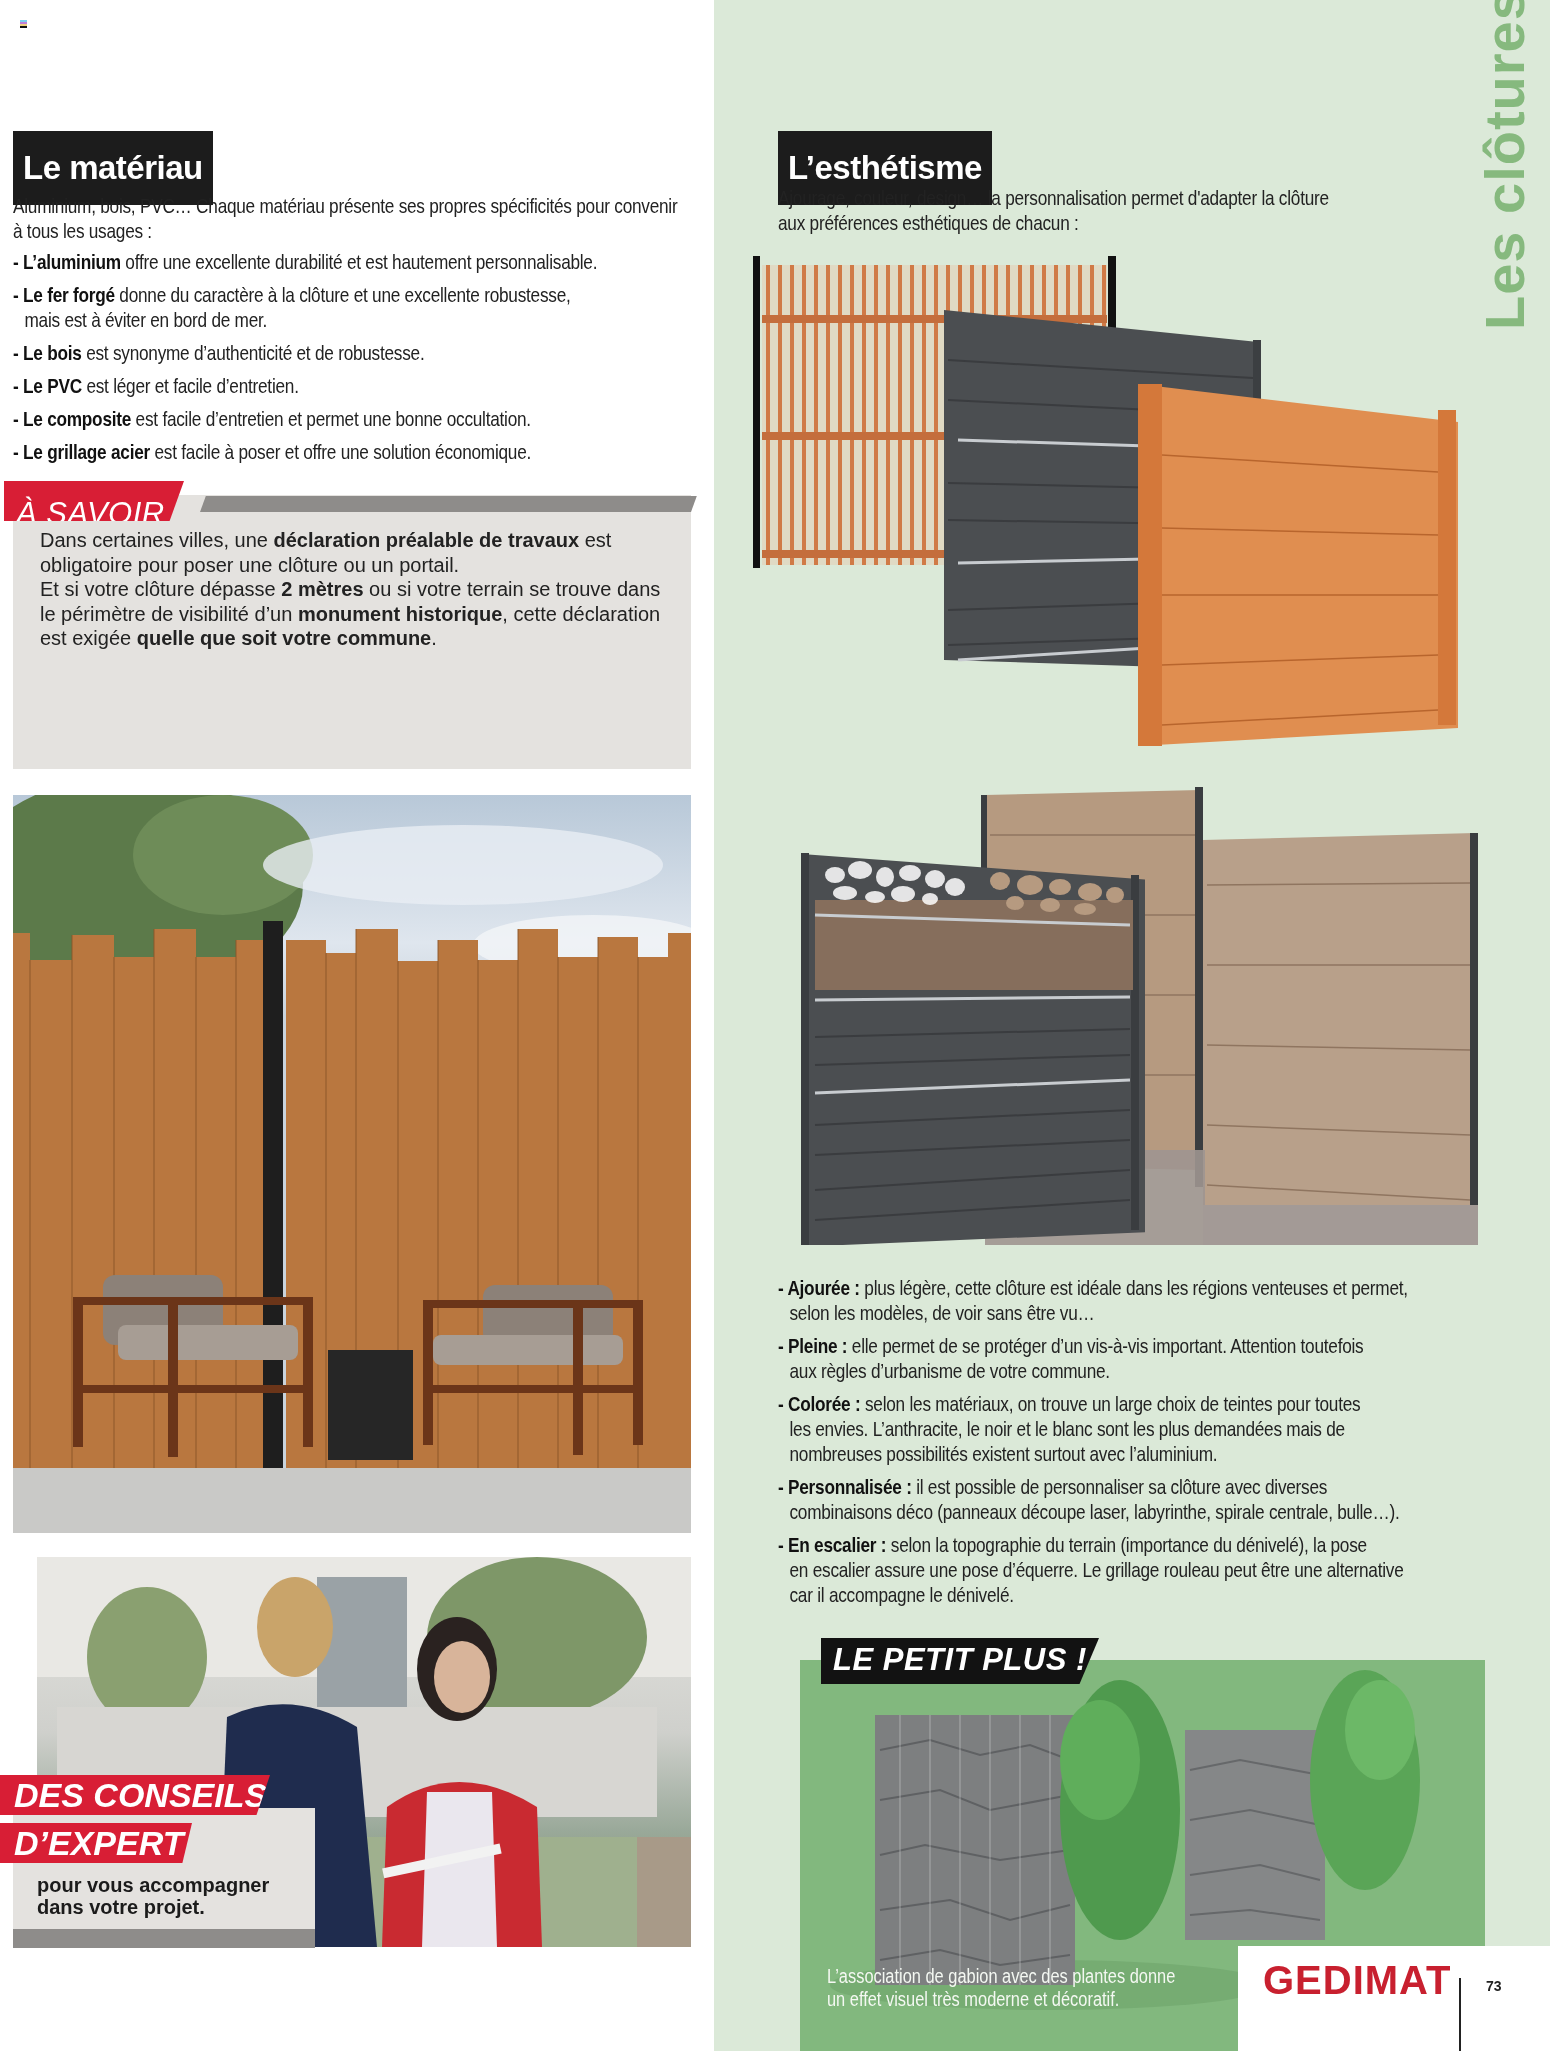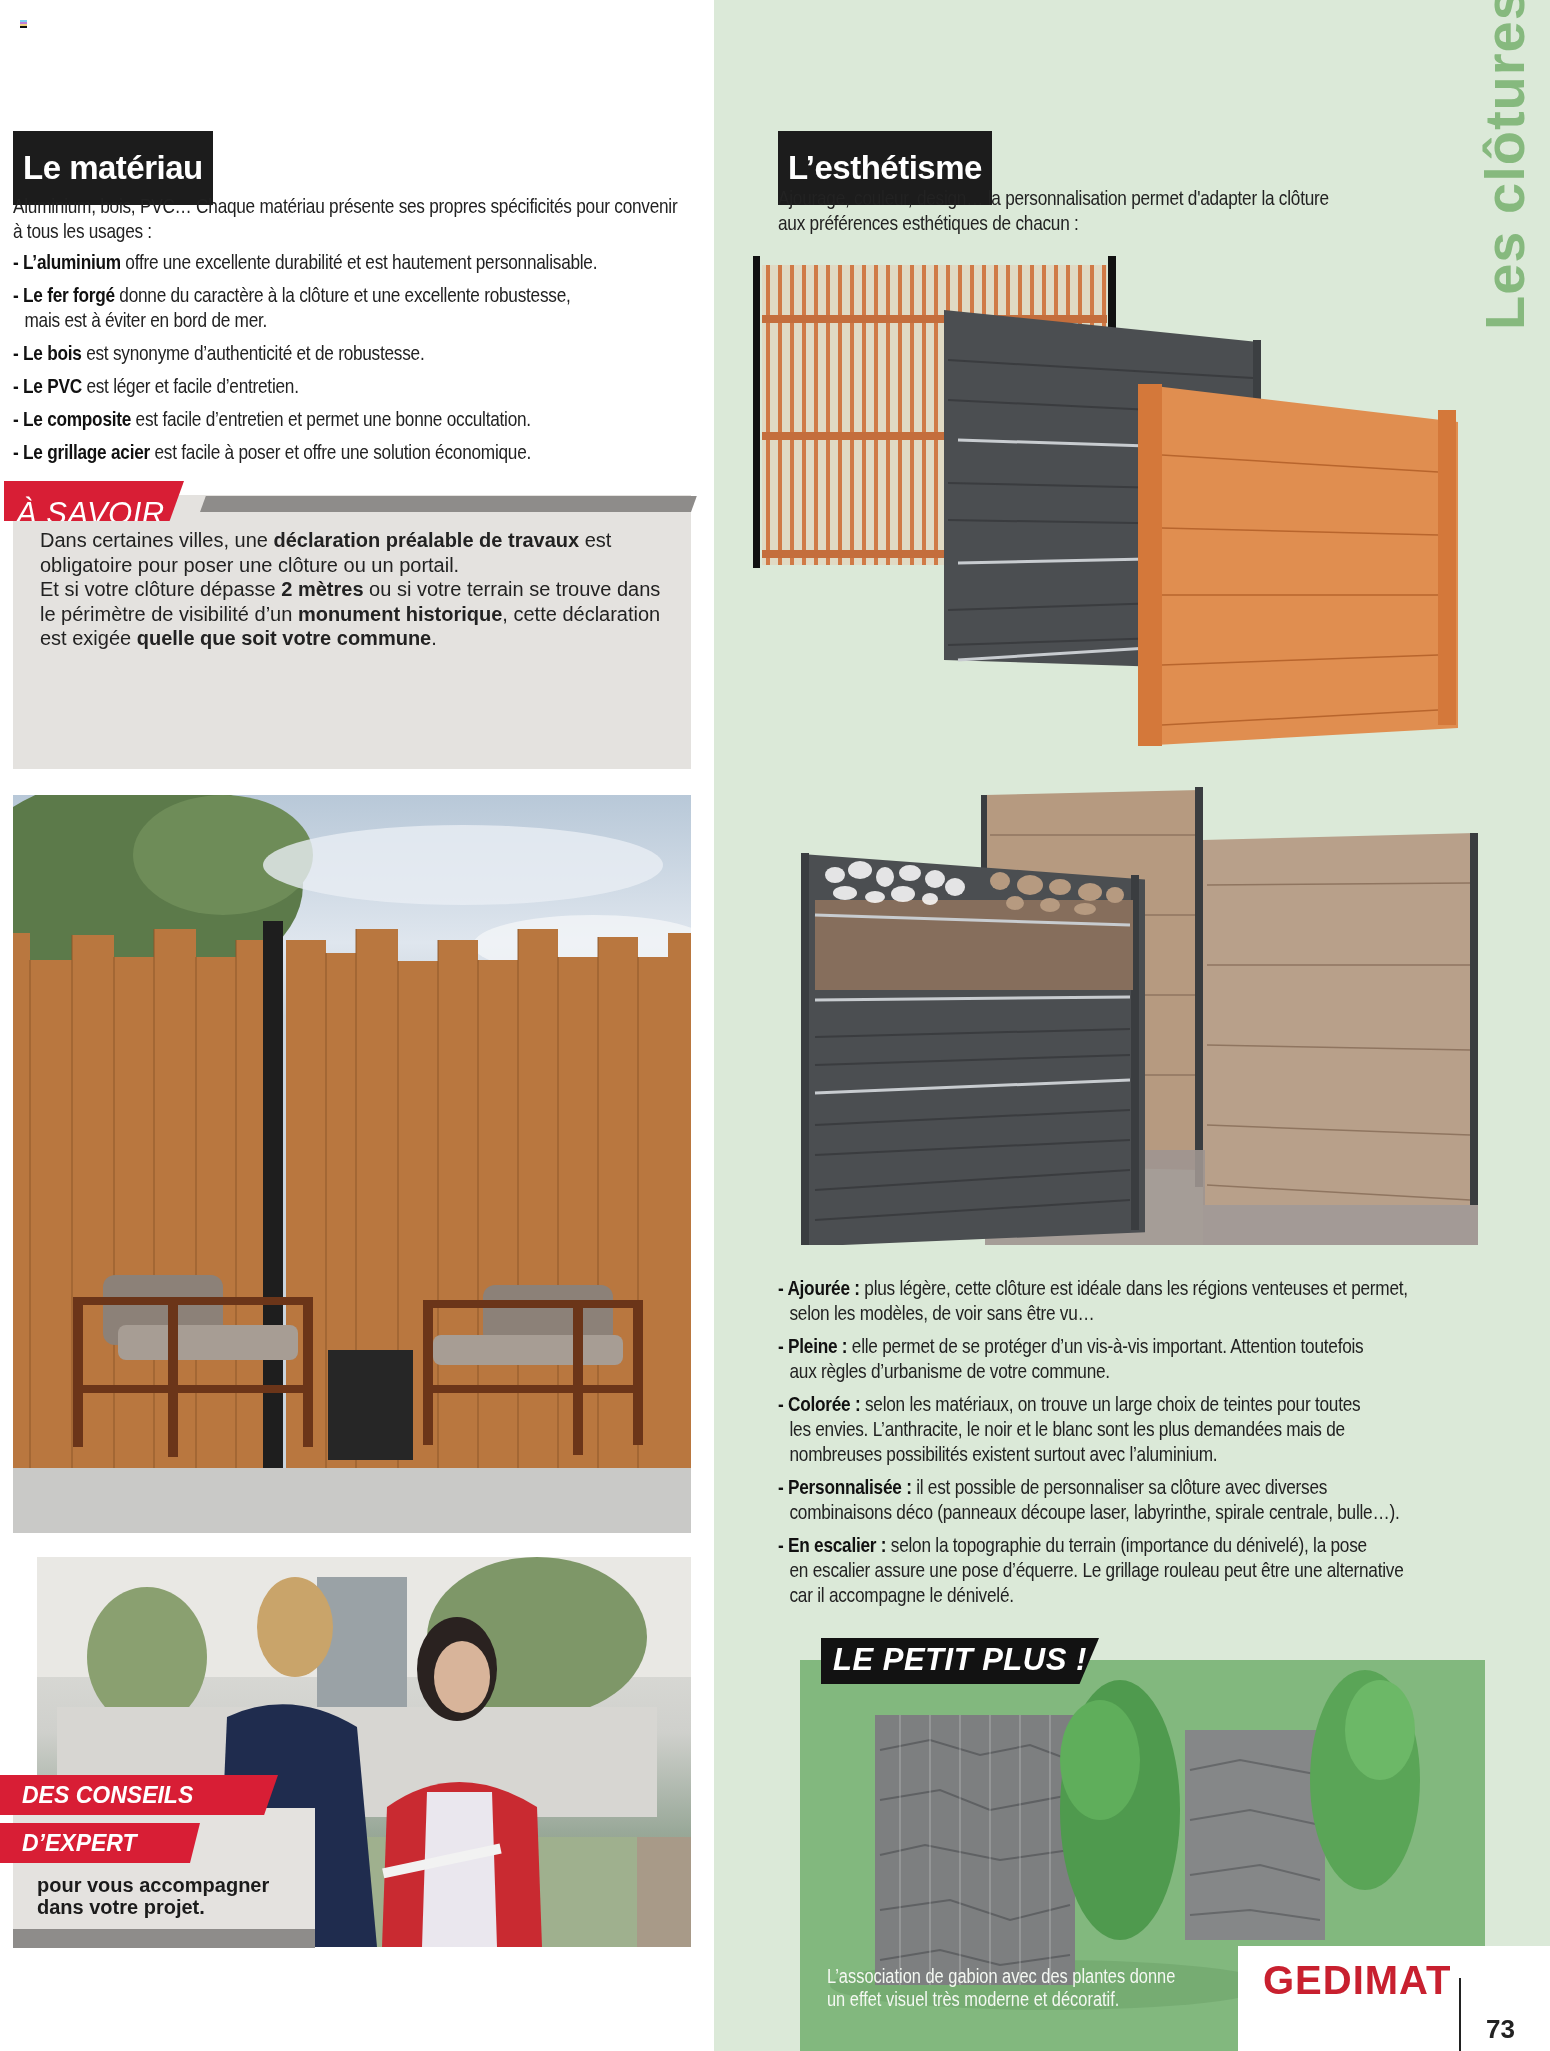--- a/index.html
+++ b/index.html
@@ -32,21 +32,21 @@
   #savoir-content p{margin:0;}
 
   
   .photo{overflow:hidden;}
   #fence-photo{left:13px;top:795px;width:678px;height:738px;background:linear-gradient(#b8c8d8 0%,#dfe6ee 20%,#c9d3dc 30%);}
   #expert-photo{left:37px;top:1557px;width:654px;height:390px;background:linear-gradient(#e7e6e2 0%,#cfd0cc 45%,#9aa99a 70%,#6f8a5e 100%);}
 
   
   #expert-panel{left:13px;top:1808px;width:302px;height:140px;background:#e4e2df;}
   #expert-panel-bar{left:13px;top:1929px;width:302px;height:19px;background:#8e8c8a;}
-  .expert-tag{background:#d81e35;color:#fff;font-weight:bold;font-style:italic;font-size:23px;line-height:40px;padding-left:22px;clip-path:polygon(0 0,100% 0,95% 100%,0 100%);white-space:nowrap;}
+  .expert-tag{background:#d81e35;color:#fff;font-weight:bold;font-style:italic;font-size:34px;line-height:40px;padding-left:14px;clip-path:polygon(0 0,100% 0,95% 100%,0 100%);white-space:nowrap;}
   #expert-tag-1{left:0;top:1775px;width:256px;height:40px;}
   #expert-tag-2{left:0;top:1823px;width:178px;height:40px;}
   #expert-text{left:37px;top:1874px;width:270px;font-weight:bold;font-size:20px;line-height:22px;color:#1b1b1b;}
 
   
   #esth-heading{left:778px;top:131px;}
   #esth-intro{left:778px;top:185px;width:700px;}
   #les-clotures{left:1472px;top:330px;transform:rotate(-90deg);transform-origin:0 0;color:#86b97e;font-weight:bold;font-size:56px;white-space:nowrap;letter-spacing:1px;}
 
   #fence-group-1{left:748px;top:250px;width:710px;height:500px;}
@@ -57,21 +57,21 @@
   
   #petit-plus-panel{left:800px;top:1660px;width:685px;height:391px;background:#82b87e;}
   #petit-plus-tag{left:821px;top:1638px;width:278px;height:46px;background:#121212;clip-path:polygon(0 0,100% 0,93% 100%,0 100%);}
   #petit-plus-tag span{position:absolute;left:12px;top:4px;color:#fff;font-weight:bold;font-style:italic;font-size:31px;letter-spacing:0.5px;white-space:nowrap;}
   #gabion-caption{left:827px;top:1955px;font-size:20px;line-height:23px;color:#f4f8f2;margin-top:10px;}
 
   
   #footer-box{left:1238px;top:1946px;width:312px;height:105px;background:#ffffff;}
   #logo{left:1263px;top:1958px;color:#c8202f;font-weight:bold;font-size:40px;letter-spacing:1px;}
   #footer-divider{left:1459px;top:1978px;width:2px;height:73px;background:#222;}
-  #page-number{left:1486px;top:1978px;font-weight:bold;font-size:26px;color:#222;margin-top:36px;}
+  #page-number{left:1486px;top:1978px;font-weight:bold;font-size:14px;color:#222;}
 </style>
 </head>
 <body>
 
 <div id="cmyk" class="abs">
   <span style="background:#7fd0f0"></span>
     <span style="background:#c080d8"></span>
     <span style="background:#f0d080"></span>
     <span style="background:#111"></span>
 </div>

